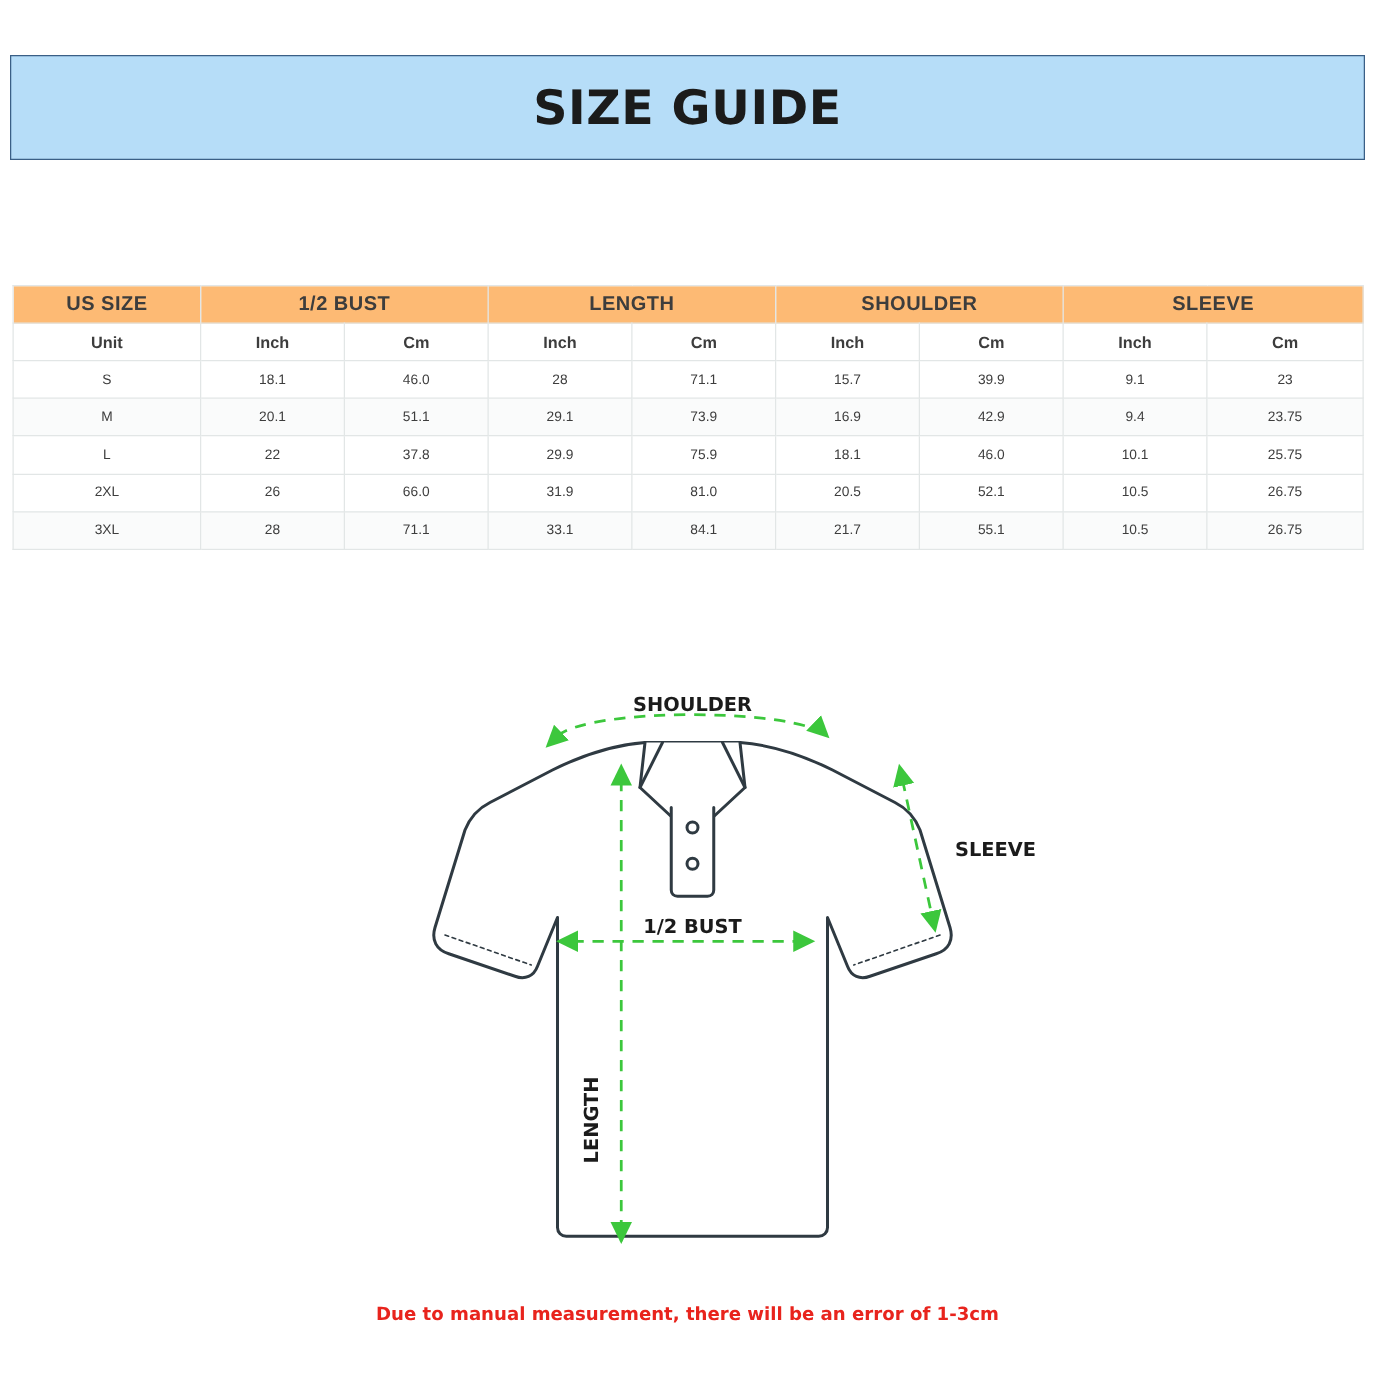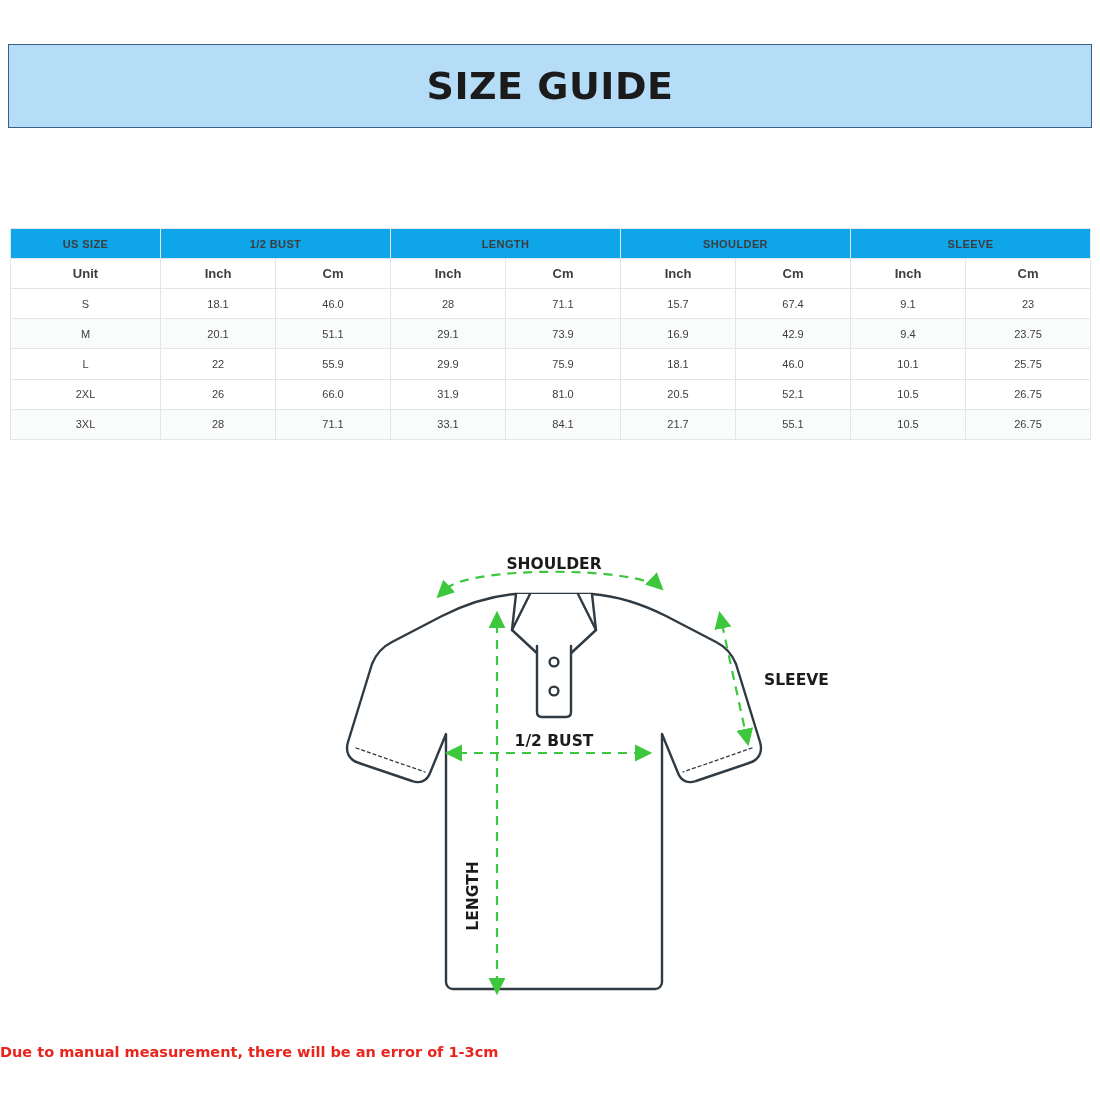--- a/index.html
+++ b/index.html
@@ -59,22 +59,22 @@
   table.size-table td {
     border: 1px solid #e2e6e6;
     text-align: center;
     vertical-align: middle;
     font-size: 11px;
     color: #3d3d3d;
     padding: 0;
   }
   tr.group-row th {
     height: 29px;
-    background: #0ea5e9;
-    font-size: 11px;
+    background: #fdba74;
+    font-size: 16px;
     font-weight: bold;
     letter-spacing: 0.4px;
   }
   tr.unit-row th {
     height: 29px;
     background: #ffffff;
     font-size: 13px;
     font-weight: bold;
   }
   tbody tr td {
@@ -96,20 +96,21 @@
     top: 534px;
     width: 1100px;
     height: 510px;
   }
 
   .note {
     position: absolute;
     left: 0;
     top: 1044px;
     width: 1100px;
+    text-align: center;
     font-size: 14.5px;
     font-weight: bold;
     color: #e8241d;
     font-family: "DejaVu Sans", sans-serif;
   }
 </style>
 </head>
 <body>
 
 <div class="page">
@@ -152,39 +153,39 @@
         </tr>
       </thead>
       <tbody>
         <tr>
           <td class="size-cell">S</td>
           <td>18.1</td>
           <td>46.0</td>
           <td>28</td>
           <td>71.1</td>
           <td>15.7</td>
-          <td>67.4</td>
+          <td>39.9</td>
           <td>9.1</td>
           <td>23</td>
         </tr>
         <tr class="alt">
           <td class="size-cell">M</td>
           <td>20.1</td>
           <td>51.1</td>
           <td>29.1</td>
           <td>73.9</td>
           <td>16.9</td>
           <td>42.9</td>
           <td>9.4</td>
           <td>23.75</td>
         </tr>
         <tr>
           <td class="size-cell">L</td>
           <td>22</td>
-          <td>55.9</td>
+          <td>37.8</td>
           <td>29.9</td>
           <td>75.9</td>
           <td>18.1</td>
           <td>46.0</td>
           <td>10.1</td>
           <td>25.75</td>
         </tr>
         <tr>
           <td class="size-cell">2XL</td>
           <td>26</td>

